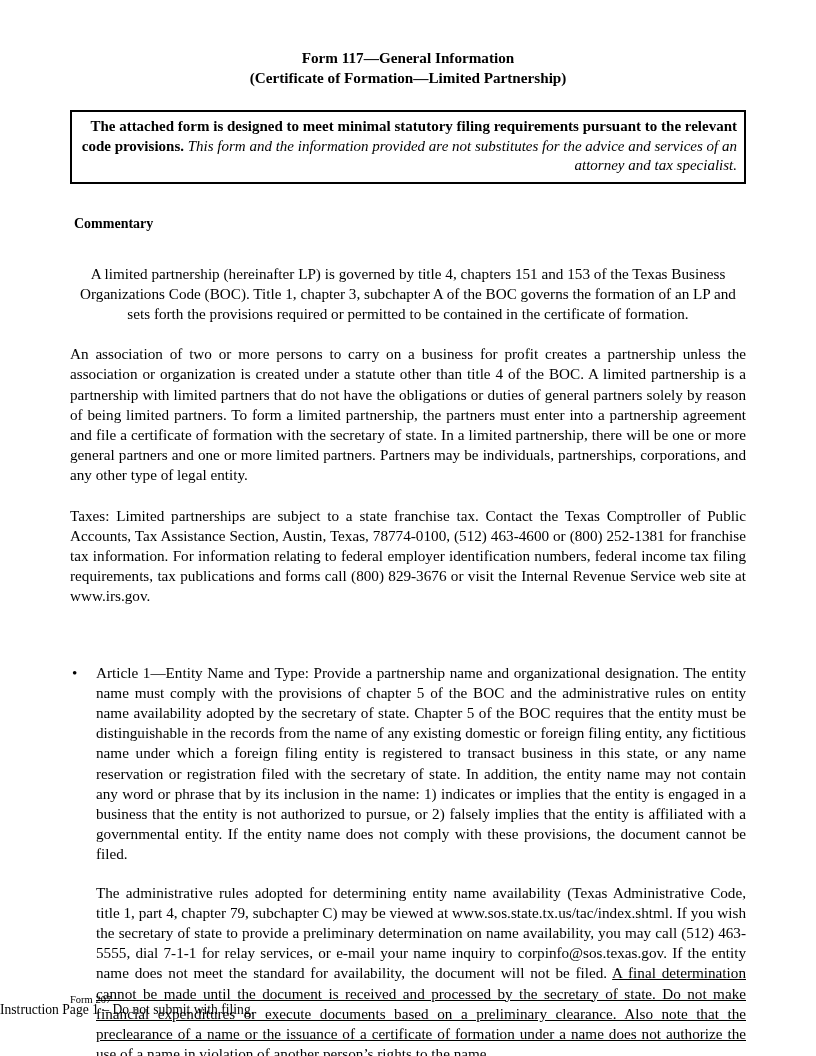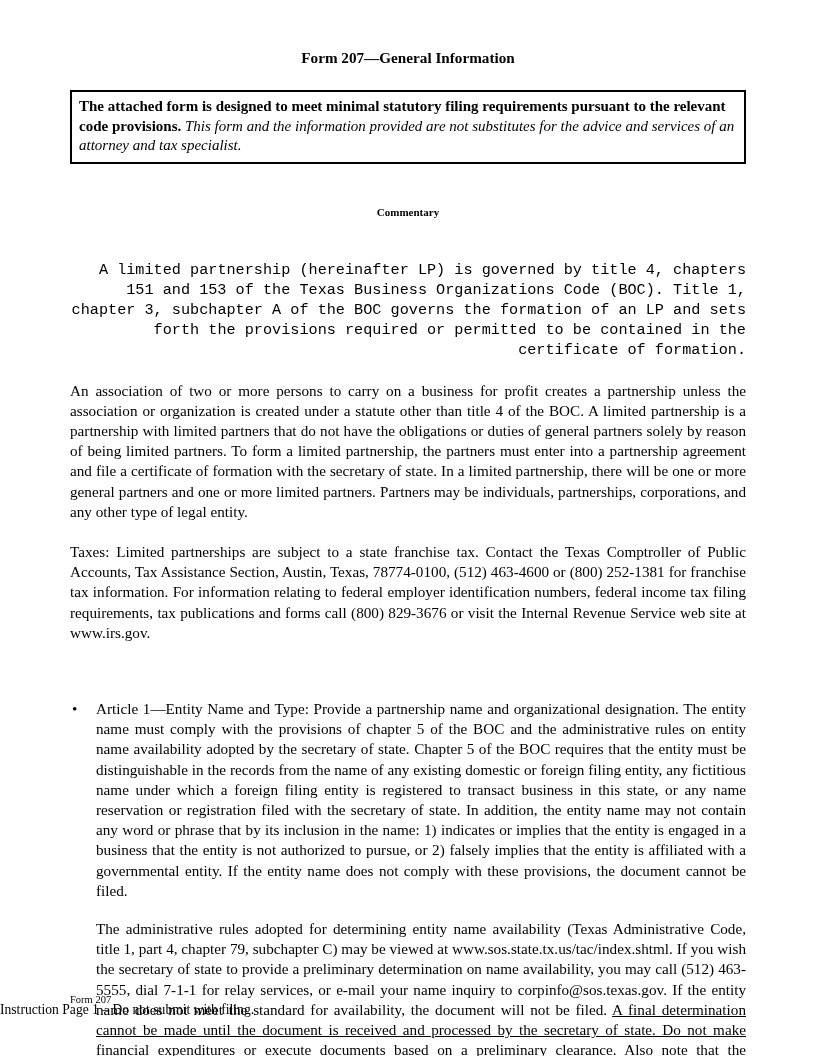--- a/index.html
+++ b/index.html
@@ -35,48 +35,47 @@
   .doc-title {
     text-align: center;
     font-weight: bold;
     font-size: 15.2px;
     line-height: 20px;
     margin: 0;
   }
   .doc-title .line2 { display: block; }
 
   .section-heading {
-    text-align: center;
     font-weight: bold;
-    font-size: 11px;
+    font-size: 14px;
     line-height: 20px;
-    margin: 12px;
+    margin: 4px;
   }
 
   
   .notice-box {
     border: 2px solid #000000;
     padding: 5px 7px 6px 7px;
     margin: 0;
     font-size: 15px;
     line-height: 19.5px;
-    text-align: left;
+    text-align: right;
   }
   .notice-box .bold { font-weight: bold; }
   .notice-box .ital { font-style: italic; }
 
   
   p.body {
     font-size: 15.2px;
     line-height: 20.2px;
     margin: 0;
     text-align: justify;
     text-justify: inter-word;
   }
-  p.body.ragged { text-align: right; font-family: Liberation Mono, monospace; }
+  p.body.ragged { text-align: center; }
 
   .ital { }
   .bold { font-weight: normal; }
   .uline { text-decoration: underline; }
 
   
   .bullet-item {
     position: relative;
     padding-left: 26px;
     font-size: 15.2px;
@@ -131,21 +130,22 @@
   }
 </style>
 </head>
 <body>
 
 <div class="page">
 
   <div class="content">
 
     <div class="doc-title">
-      <span>Form 207—General Information</span>
+      <span>Form 117—General Information</span>
+      <span class="line2">(Certificate of Formation—Limited Partnership)</span>
     </div>
 
     <div class="sp-22"></div>
 
     <div class="notice-box">
       <span class="bold">The attached form is designed to meet minimal statutory filing requirements pursuant to the relevant code provisions.</span><span class="ital"> This form and the information provided are not substitutes for the advice and services of an attorney and tax specialist.</span>
     </div>
 
     <div class="sp-26"></div>
 

